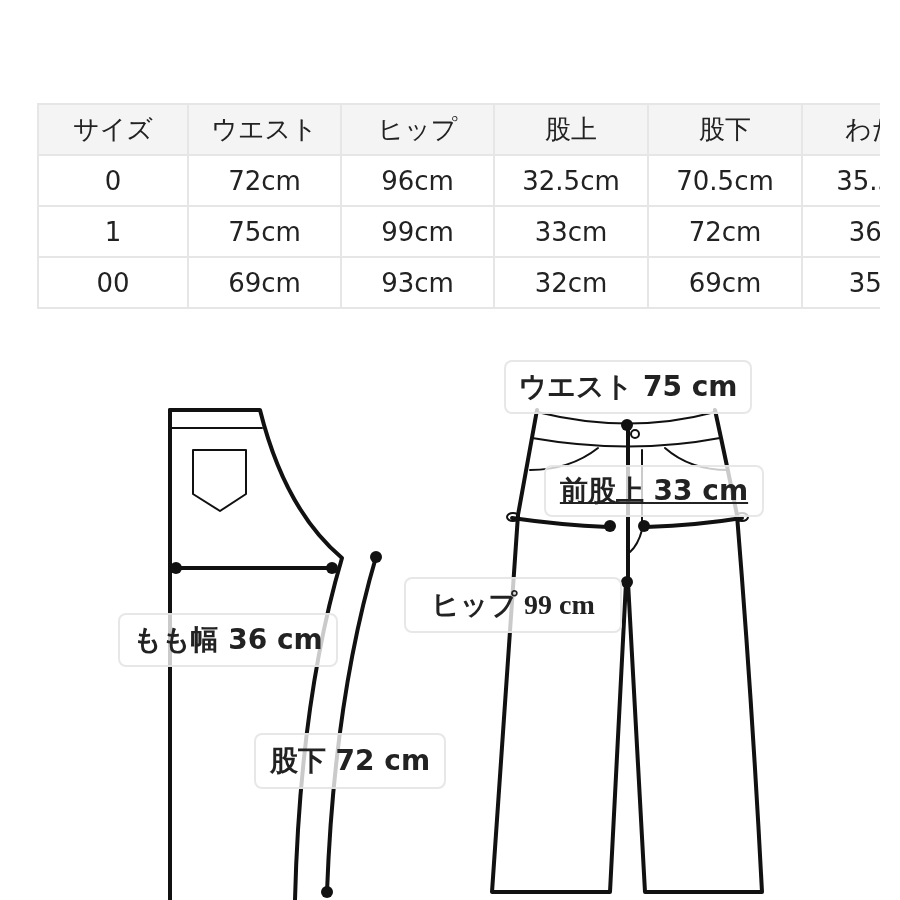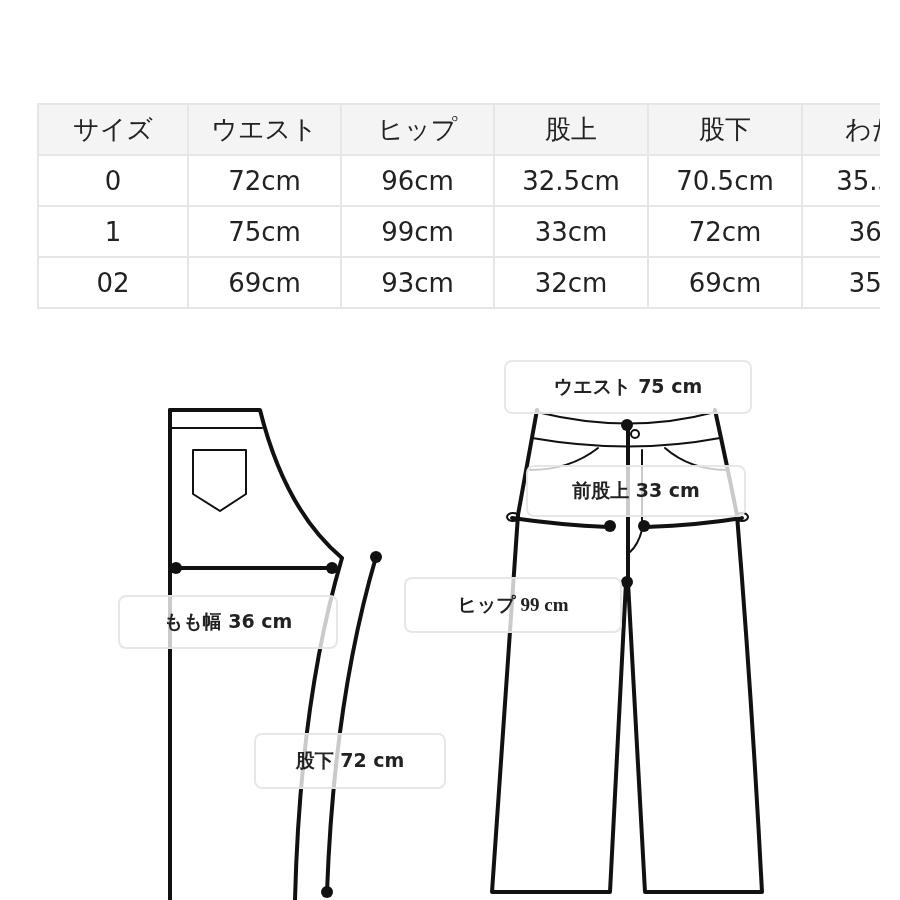--- a/index.html
+++ b/index.html
@@ -3,21 +3,21 @@
 <meta charset="utf-8">
 <style>
   html, body { margin: 0; padding: 0; background: #ffffff; }
   body { width: 900px; height: 900px; position: relative; overflow: hidden; font-family: "DejaVu Sans", "Liberation Sans", sans-serif; color: #222; }
   .table-wrap { position: absolute; left: 37px; top: 56px; width: 843px; height: 212px; overflow: hidden; margin-top: 47px; }
   table { border-collapse: collapse; table-layout: fixed; width: 930px; }
   td, th { border: 2px solid #e6e6e6; height: 49px; text-align: center; font-size: 26px; font-weight: normal; color: #222; padding: 0; white-space: nowrap; overflow: hidden; }
   th { background: #f4f4f4; }
   col.c0 { width: 150px; } col.c1 { width: 153px; } col.c2 { width: 153px; } col.c3 { width: 154px; } col.c4 { width: 154px; } col.c5 { width: 166px; }
   svg.diagram { position: absolute; left: 0; top: 0; }
-  .label { position: absolute; background: rgba(255,255,255,0.78); border: 2px solid rgba(225,225,225,0.8); border-radius: 8px; font-weight: bold; font-size: 19px; color: #222; display: flex; align-items: center; justify-content: center; white-space: nowrap; }
+  .label { position: absolute; background: rgba(255,255,255,0.78); border: 2px solid rgba(225,225,225,0.8); border-radius: 8px; font-weight: bold; font-size: 28px; color: #222; display: flex; align-items: center; justify-content: center; white-space: nowrap; }
 </style>
 </head>
 <body>
 
 <div class="table-wrap">
   <table>
     <colgroup>
         <col class="c0">
         <col class="c1">
         <col class="c2">
@@ -46,21 +46,21 @@
       </tr>
       <tr>
         <td>1</td>
         <td>75cm</td>
         <td>99cm</td>
         <td>33cm</td>
         <td>72cm</td>
         <td>36cm</td>
       </tr>
       <tr>
-        <td>02</td>
+        <td>00</td>
         <td>69cm</td>
         <td>93cm</td>
         <td>32cm</td>
         <td>69cm</td>
         <td>35cm</td>
       </tr>
     </tbody>
   </table>
 </div>
 
@@ -97,16 +97,16 @@
     <circle cx="376" cy="557" r="6"></circle>
     <circle cx="327" cy="892" r="6"></circle>
     <circle cx="627" cy="425" r="6"></circle>
     <circle cx="610" cy="526" r="6"></circle>
     <circle cx="644" cy="526" r="6"></circle>
     <circle cx="627" cy="582" r="6"></circle>
   </g>
 </svg>
 
 <div class="label" style="left:504px;top:360px;width:244px;height:50px;">ウエスト 75 cm</div>
-<div class="label" style="left:526px;top:465px;width:216px;height:48px;">前股上 33 cm</div>
-<div class="label" style="left:118px;top:595px;width:216px;height:50px;text-align:center;">もも幅 36 cm</div>
+<div class="label" style="left:544px;top:465px;width:216px;height:48px;text-decoration:underline;">前股上 33 cm</div>
+<div class="label" style="left:118px;top:613px;width:216px;height:50px;text-align:center;">もも幅 36 cm</div>
 <div class="label" style="left:404px;top:577px;width:214px;height:52px;font-family:Liberation Serif, serif;">ヒップ 99 cm</div>
 <div class="label" style="left:254px;top:733px;width:188px;height:52px;">股下 72 cm</div>
 
 </body></html>

